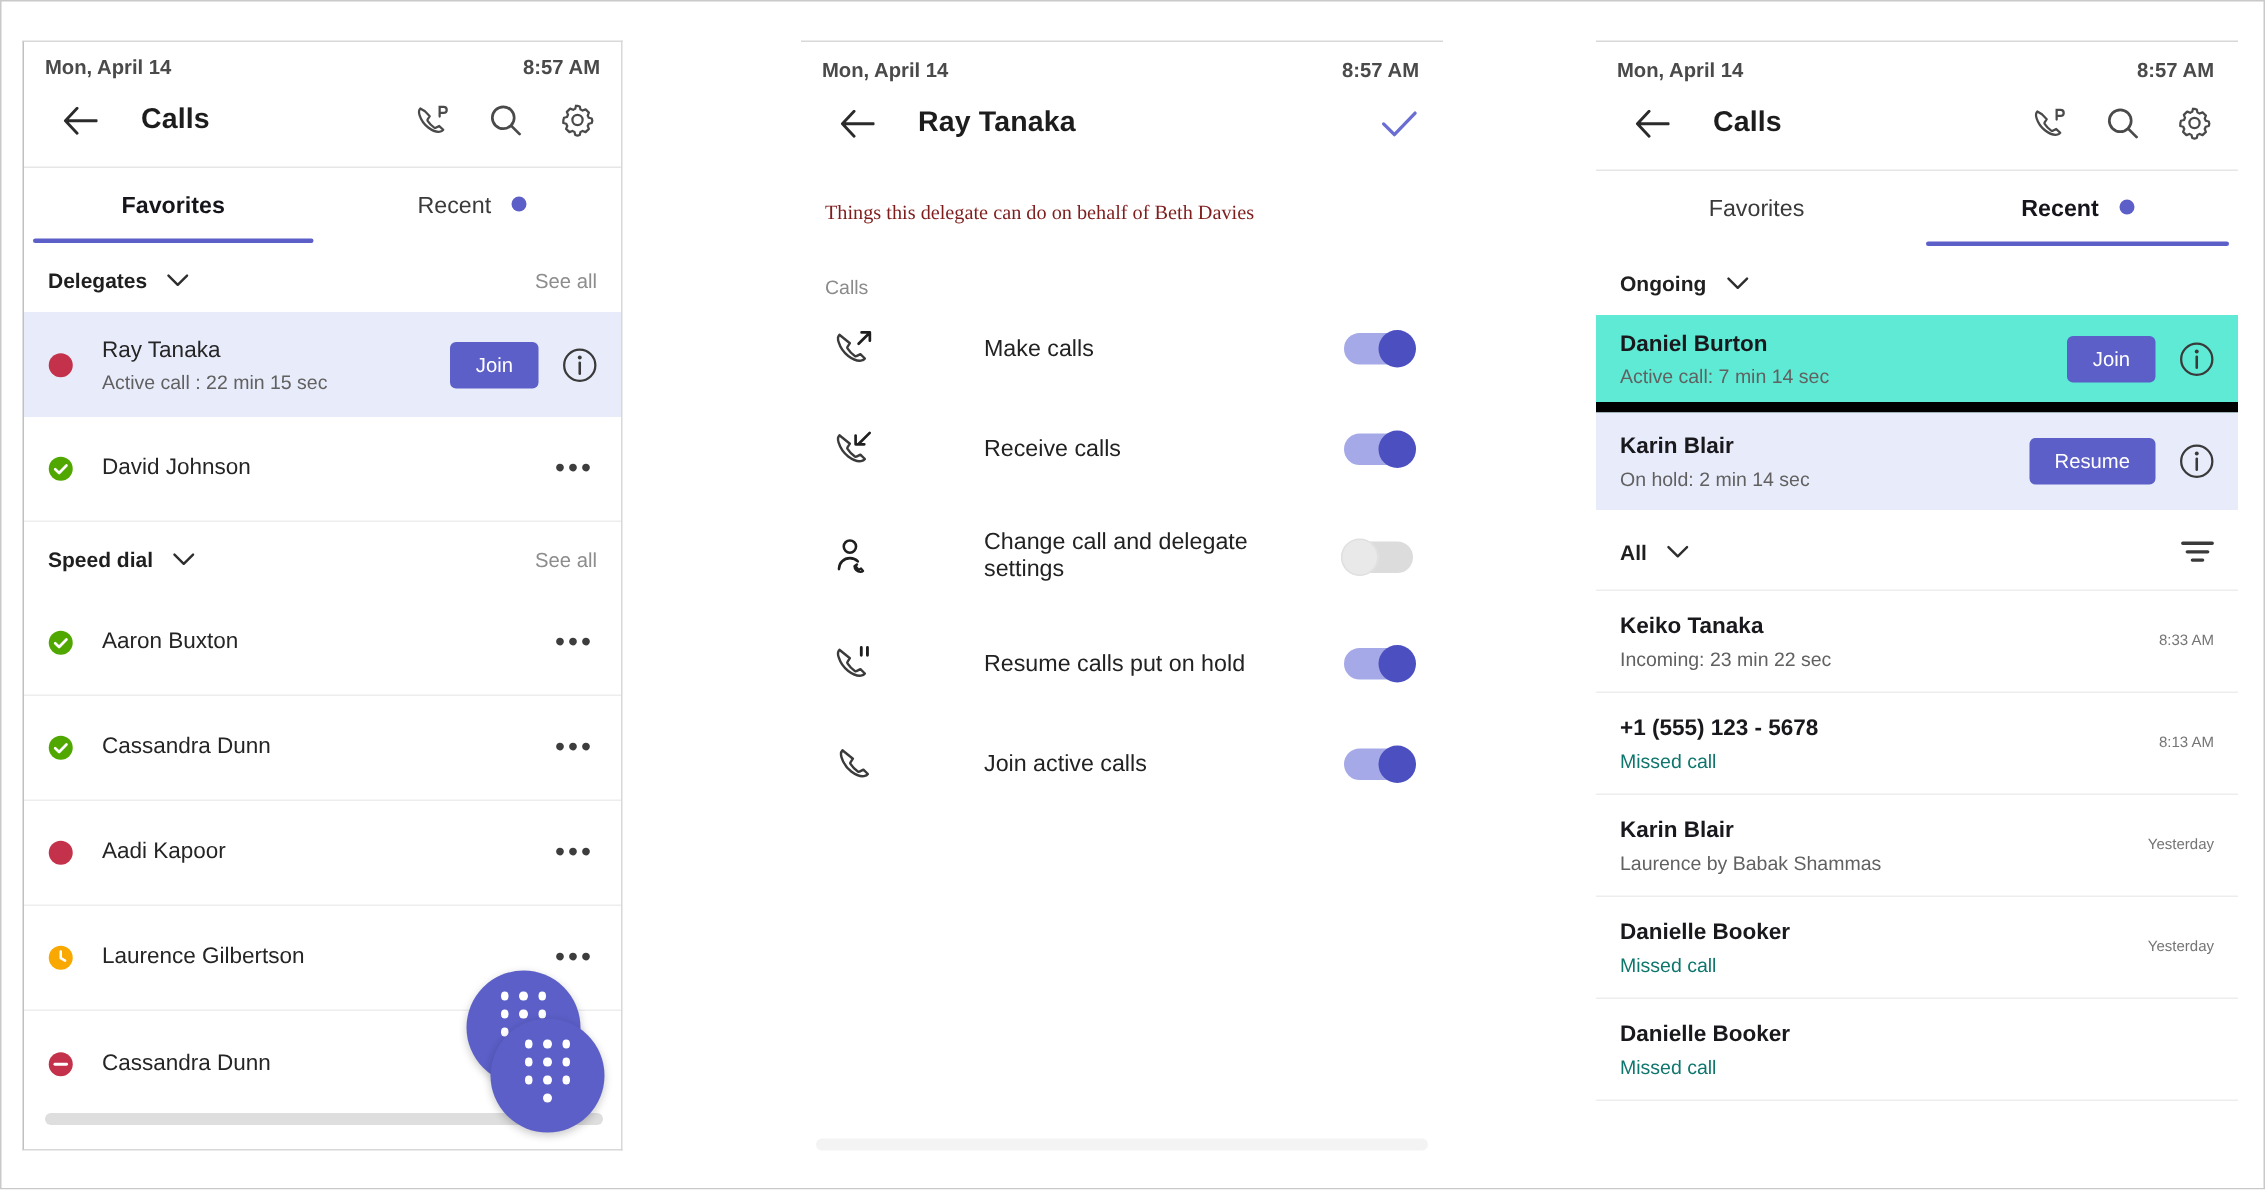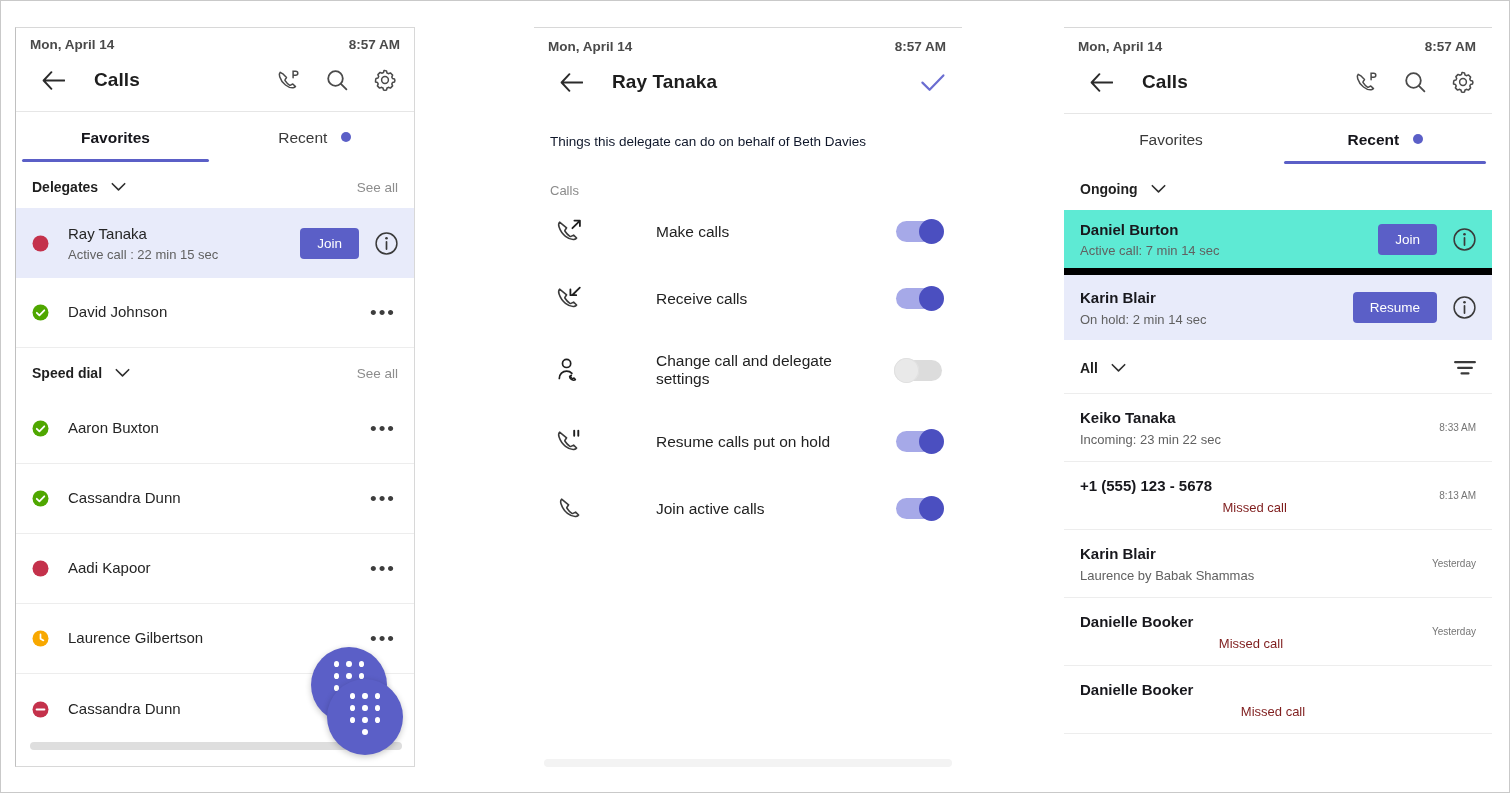--- a/index.html
+++ b/index.html
@@ -89,38 +89,39 @@
   }
   .row.no-border { border-bottom: none; }
   .row.highlight { background: #e8ebfa; border-bottom: none; }
   .row.highlight-sep { background: #5eead4; border-bottom: 7px solid #000000; }
   .presence { width: 17px; height: 17px; flex: 0 0 auto; margin-right: 19px;
               position: relative; }
   .row-text { flex: 1 1 auto; min-width: 0; }
   .row-name { font-size: 15px; color: #252525; line-height: 1.35; }
   .row-name.bold { font-weight: 700; color: #18181d; }
   .row-sub { font-size: 13px; color: #616161; margin-top: 3px; }
-  .row-sub.missed { color: #7f1d1d; text-align: center; }
+  .row-sub.missed { color: #0f766e; }
   .row-time { font-size: 10px; color: #757575; flex: 0 0 auto; margin-left: 10px; }
   .ellipsis { font-size: 19px; color: #3d3d3d; letter-spacing: 2px;
               flex: 0 0 auto; padding: 0 2px; }
 
   .pill-btn {
     background: #5b5fc7; color: #ffffff;
     font-size: 13.5px; font-family: "Liberation Sans", sans-serif;
     border: none; border-radius: 4px;
     padding: 8px 17px; cursor: pointer; flex: 0 0 auto;
   }
   .info-ico { margin-left: 16px; flex: 0 0 auto;
               display: flex; align-items: center; }
 
   
   .delegate-note {
-    font-size: 13.5px; color: #0f172a;
+    font-size: 13.5px; color: #7f1d1d;
     padding: 29px 16px 0 16px;
+    font-family: Liberation Serif, serif;
   }
   .group-label {
     font-size: 13px; color: #8b8b8b;
     padding: 34px 16px 0 16px;
   }
   .toggle-row {
     display: flex; align-items: center;
     padding: 20px 20px 20px 22px;
     gap: 44px;
   }

